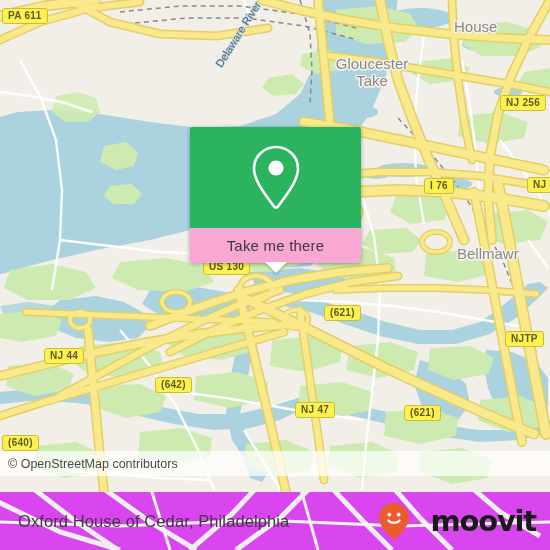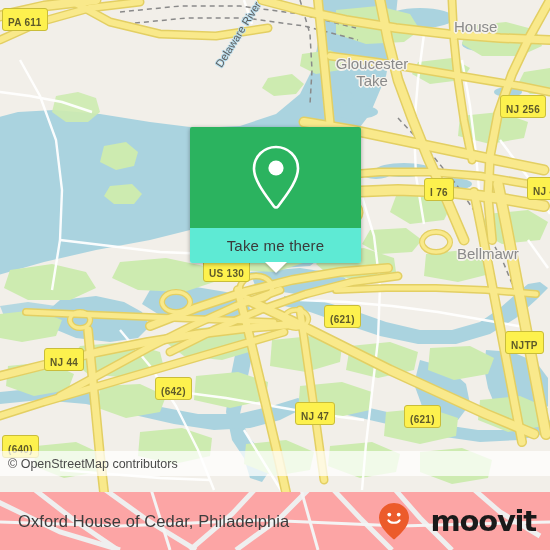--- a/index.html
+++ b/index.html
@@ -32,21 +32,21 @@
   
   .shield {
     position: absolute;
     background: #fdf14e;
     border: 1px solid #c9bd3a;
     border-radius: 3px;
     color: #5e5a2a;
     font-size: 10px;
     font-weight: bold;
     font-family: "Liberation Sans", sans-serif;
-    padding: 8px 5px 2px 5px;
+    padding: 1px 5px 2px 5px;
     line-height: 11px;
     white-space: nowrap;
     letter-spacing: 0.3px;
     text-shadow: 0 0 2px #fdf14e;
   }
 
   
   .place-label {
     position: absolute;
     color: #8a8a8a;
@@ -83,21 +83,21 @@
   }
   #popup-head {
     background: #2bb35f;
     height: 101px;
     border-radius: 2px 2px 0 0;
     display: flex;
     align-items: center;
     justify-content: center;
   }
   #popup-body {
-    background: #5eead4;
+    background: #f9a8d4;
     height: 35px;
     display: flex;
     align-items: center;
     justify-content: center;
     border-radius: 0 0 2px 2px;
     position: relative;
   }
   #popup-label {
     color: #3a3a3a;
     font-size: 15px;
@@ -136,21 +136,21 @@
     font-family: "Liberation Sans", sans-serif;
   }
 
   
   #footer {
     position: absolute;
     left: 0;
     top: 492px;
     width: 550px;
     height: 58px;
-    background: #fca5a5;
+    background: #d946ef;
     overflow: hidden;
   }
   #footer-watermark {
     position: absolute;
     left: 0; top: 0;
     width: 550px; height: 58px;
     opacity: 1;
   }
   #footer-title {
     position: absolute;

